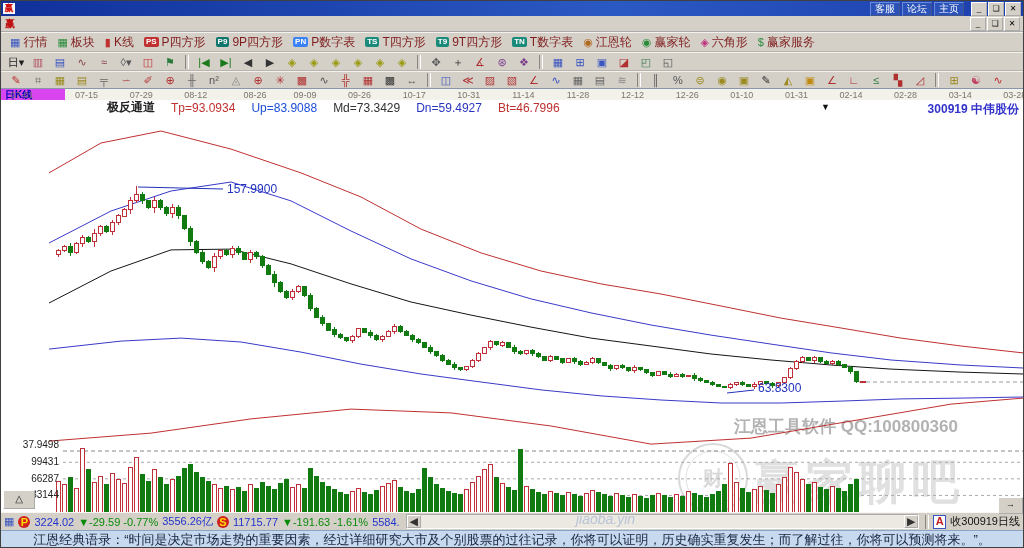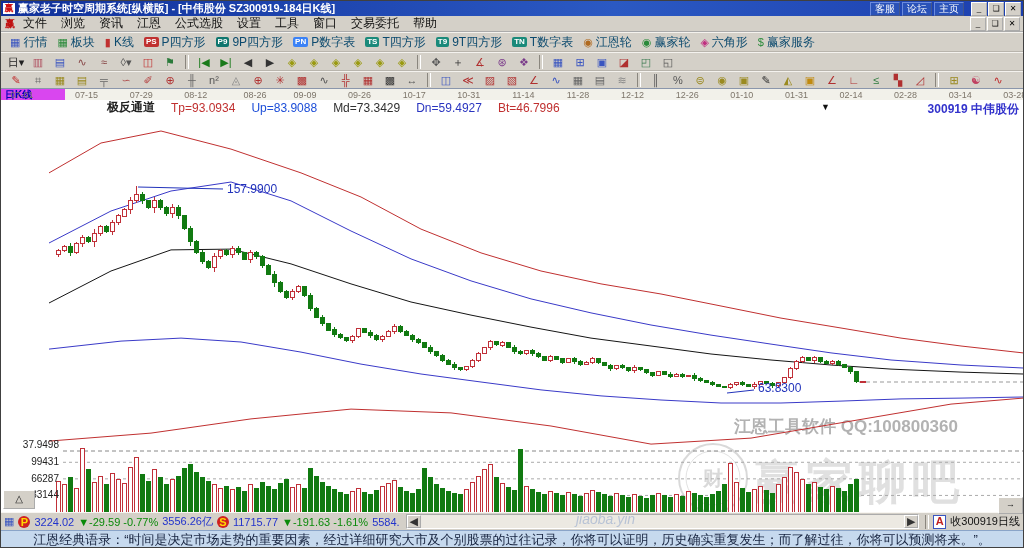--- a/index.html
+++ b/index.html
@@ -28,21 +28,21 @@
   .toolbar{position:absolute;left:0;width:100%;background:#d4d0c8;display:flex;
     align-items:center;padding:0 4px;box-sizing:border-box;border-bottom:1px solid #b8b4ac;
     border-top:1px solid #f4f2ee;}
   #toolbar-main{top:31px;height:20px;}
   #toolbar-view{top:51px;height:19px;}
   #toolbar-draw{top:70px;height:18px;}
   .tbtn{display:inline-flex;align-items:center;gap:3px;padding:0 4px;height:17px;
     border:1px solid transparent;}
   .tico{font-size:11px;line-height:11px;}
   .badge{font-size:8px;font-weight:bold;color:#fff;padding:1px 2px;border-radius:2px;line-height:8px;}
-  .tlabel{font-size:12px;color:#0c4a6e;white-space:nowrap;}
+  .tlabel{font-size:12px;color:#7f1d1d;white-space:nowrap;}
   .ibtn{display:inline-flex;align-items:center;justify-content:center;min-width:18px;
     height:16px;border:1px solid transparent;margin:0 1px;}
   .ibtn .g{font-size:11px;line-height:12px;white-space:nowrap;}
   .vsep{width:2px;height:14px;border-left:1px solid #8a867e;border-right:1px solid #fff;margin:0 4px;}
   
   #chart-wrap{position:absolute;left:0;top:88px;width:1024px;height:423px;background:#fff;
     outline:1px solid #8a96ac;}
   #date-strip{position:absolute;left:0;top:0;width:100%;height:11px;background:#f2f1ea;z-index:3;}
   #period-panel{position:absolute;left:0;top:0;width:64px;height:11px;background:#d946ef;}
   #period-label{position:absolute;left:4px;top:0;font-size:10px;font-weight:bold;color:#0000bb;line-height:11px;}
@@ -81,48 +81,35 @@
     border-top:1px solid #8aa4c8;text-align:center;font-size:13px;color:#16233f;line-height:18px;
     white-space:nowrap;overflow:hidden;}
 </style>
 </head>
 <body>
 
 <div id="app">
 
   <div id="titlebar">
     <span class="app-ico">赢</span>
-    <span class="title-text">赢家老子时空周期系统[纵横版] - [中伟股份  SZ300919-184日K线]</span>
     <span class="flex1"></span>
     <span id="quick-links" style="display:flex;gap:2px;">
         <span class="qlink">客服</span>
         <span class="qlink">论坛</span>
         <span class="qlink">主页</span>
       </span>
     <span id="main-win-controls" style="display:flex;gap:1px;margin-left:4px;">
         <span class="winbtn">_</span>
         <span class="winbtn">❏</span>
         <span class="winbtn">✕</span>
       </span>
   </div>
 
   <div id="menu-bar">
     <span class="app-ico">赢</span>
-    <span id="menu-items" style="display:flex;">
-        <span class="menu-item">文件</span>
-        <span class="menu-item">浏览</span>
-        <span class="menu-item">资讯</span>
-        <span class="menu-item">江恩</span>
-        <span class="menu-item">公式选股</span>
-        <span class="menu-item">设置</span>
-        <span class="menu-item">工具</span>
-        <span class="menu-item">窗口</span>
-        <span class="menu-item">交易委托</span>
-        <span class="menu-item">帮助</span>
-      </span>
     <span class="flex1"></span>
     <span id="child-win-controls" style="display:flex;gap:1px;">
         <span class="winbtn">_</span>
         <span class="winbtn">❏</span>
         <span class="winbtn">✕</span>
       </span>
   </div>
 
   <div id="toolbar-main" class="toolbar">
       <span class="tbtn">

